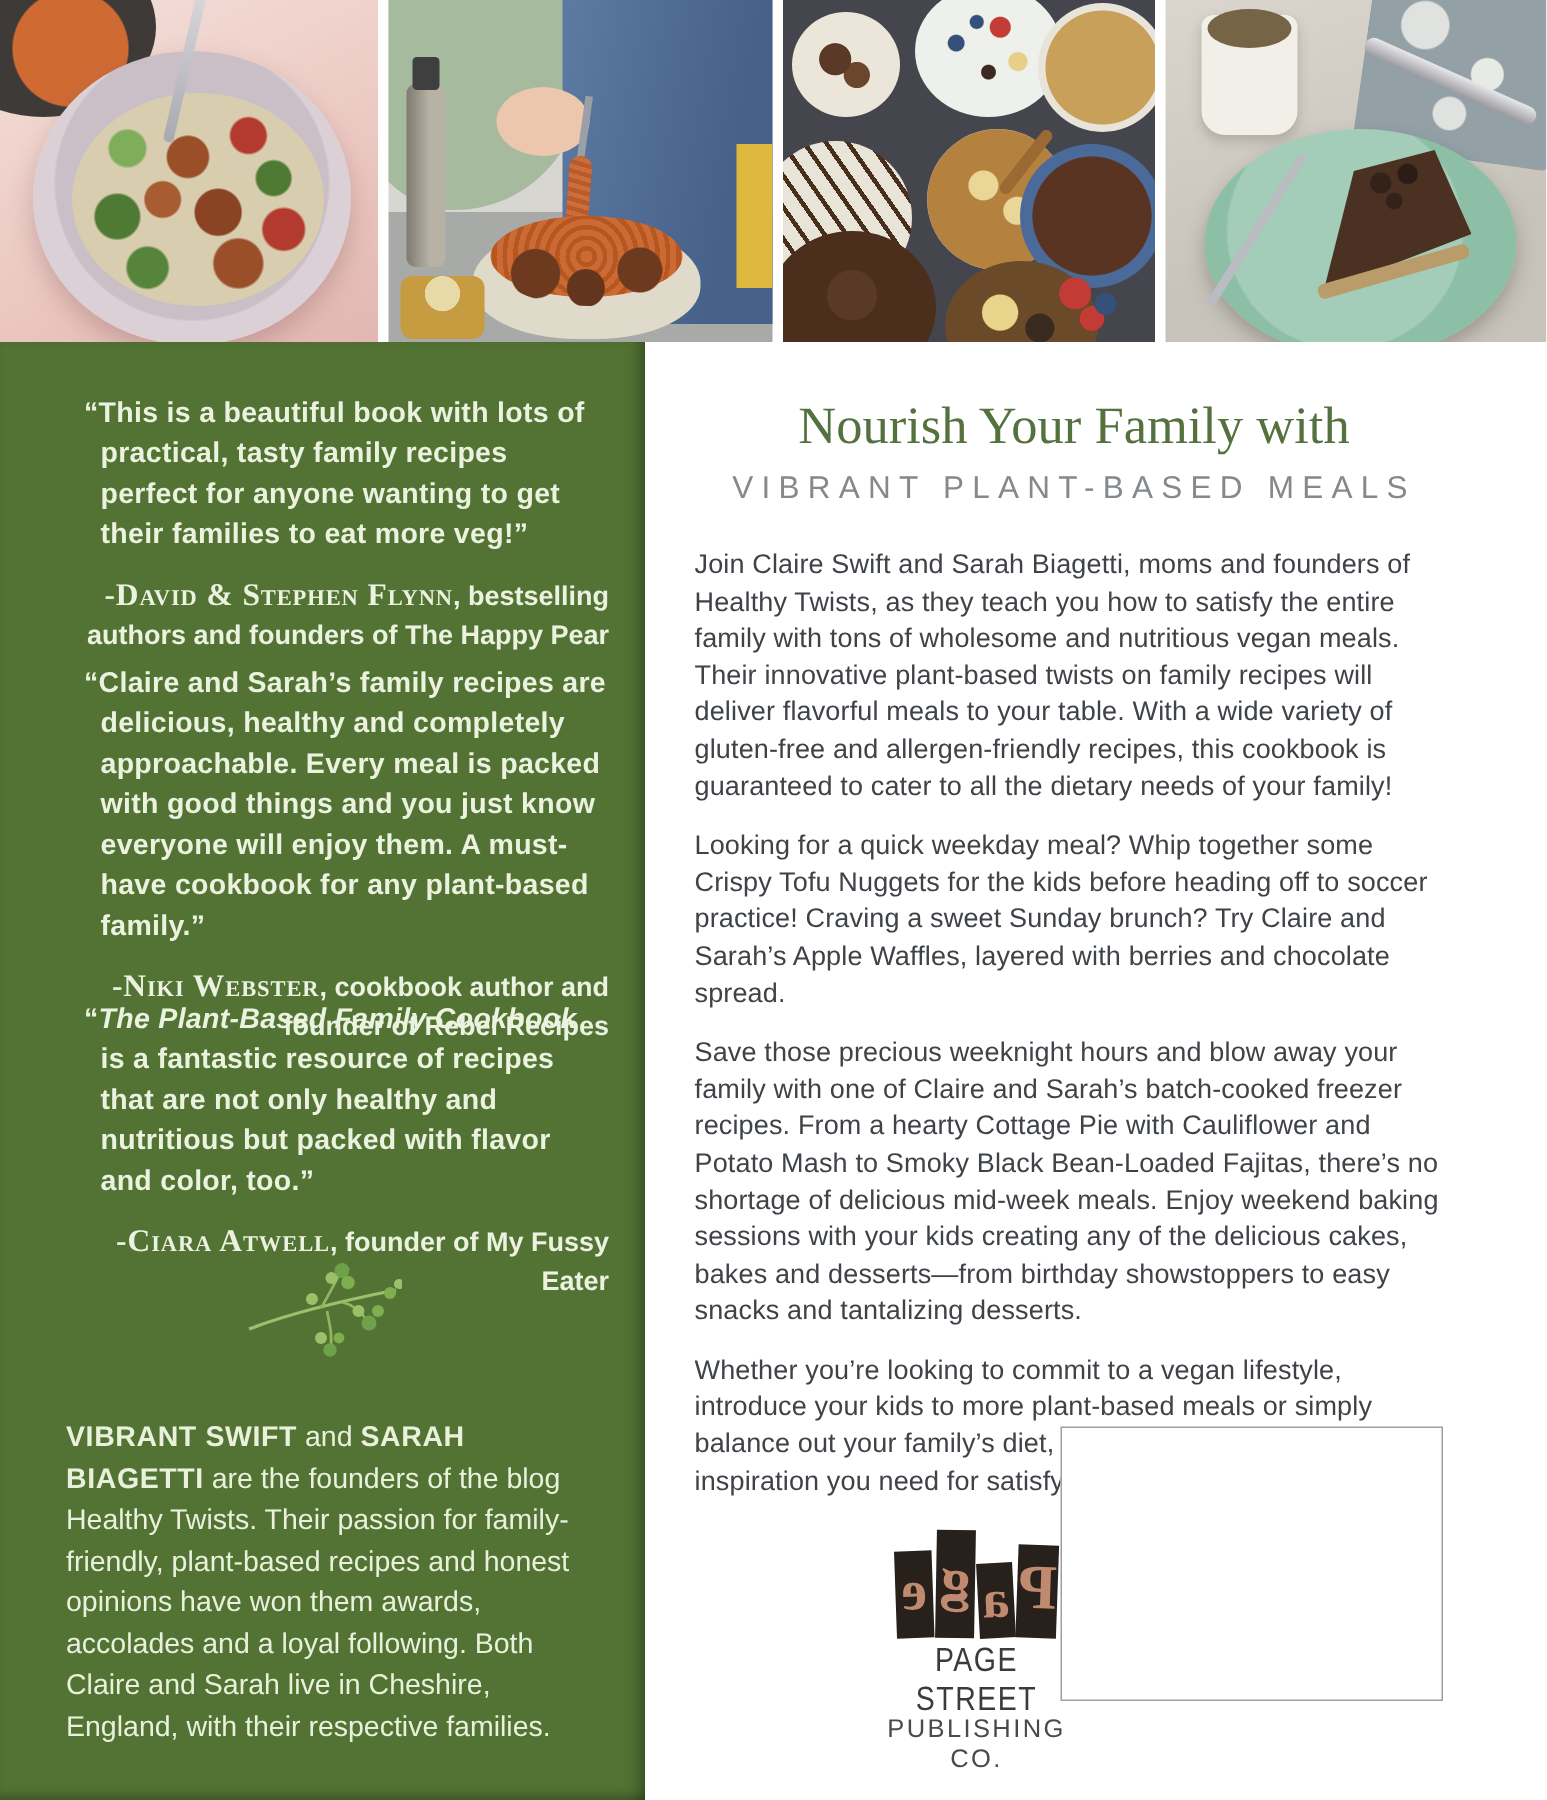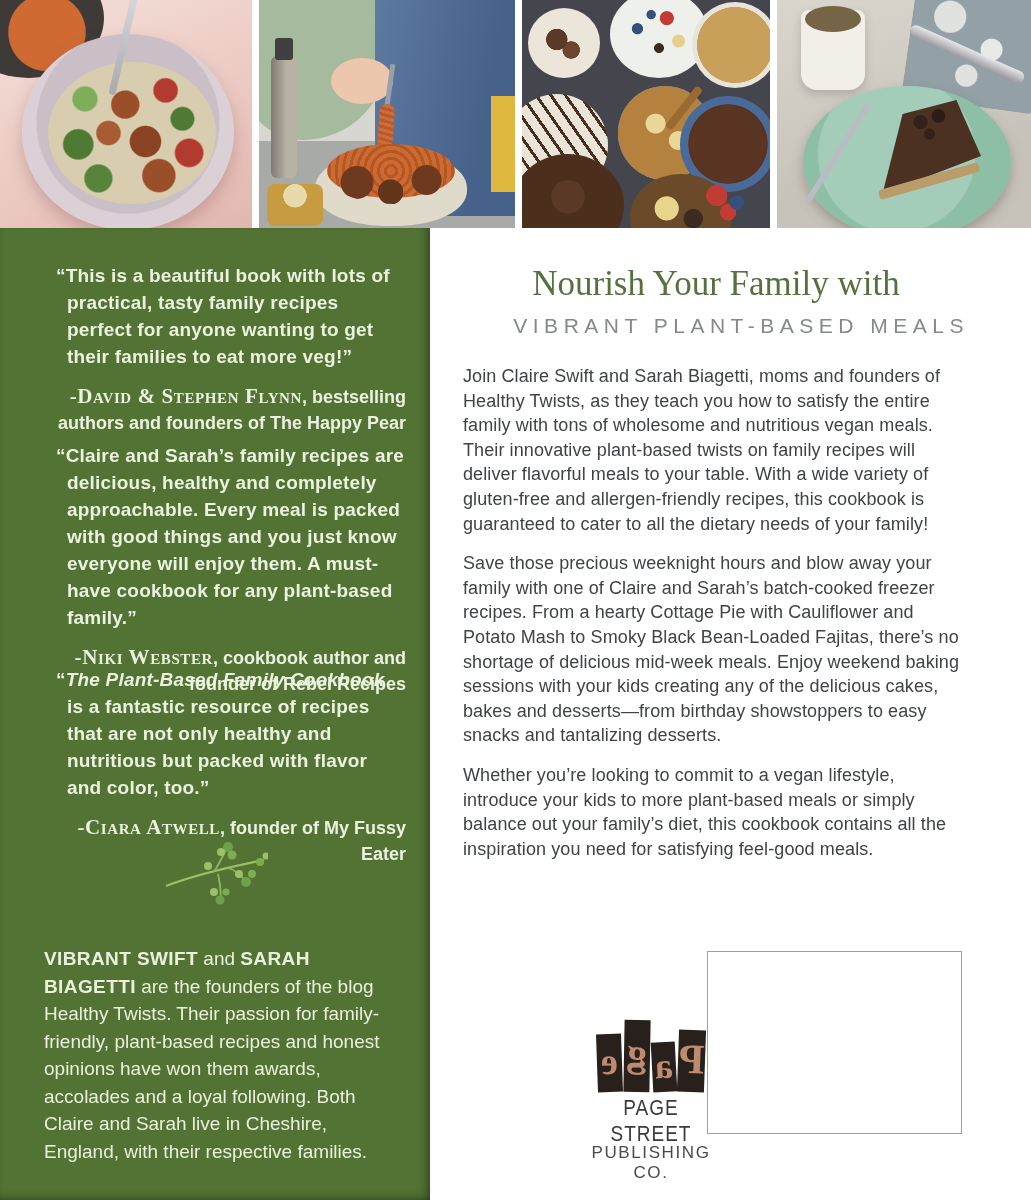--- a/index.html
+++ b/index.html
@@ -125,21 +125,21 @@
        font-size:21px;letter-spacing:.6px;text-align:right;}
   .sprig{position:absolute;left:162px;top:612px;width:106px;height:66px;}
   .bio{position:absolute;left:44px;top:698px;width:352px;color:#e9f1dc;font-size:19px;line-height:27.5px;}
   .bio .bname{font-weight:bold;letter-spacing:.4px;}
 
   
   .white-panel{position:absolute;left:430px;top:228px;width:601px;height:1048px;background:#fff;}
   .wp-inner{padding:36px 62px 0 33px;}
   .h-serif{font-family:"Liberation Serif",serif;font-size:35px;line-height:40px;color:#54713e;
        text-align:center;font-weight:400;margin:0;}
-  .h-caps{margin:10px 0 0;text-align:right;font-size:21px;letter-spacing:5.5px;color:#85898b;
+  .h-caps{margin:10px 0 0;text-align:center;font-size:21px;letter-spacing:5.5px;color:#85898b;
        font-weight:400;}
   .paras{margin-top:26px;}
   .paras p{font-size:18px;line-height:24.6px;color:#3f4347;margin:0 0 15px;letter-spacing:.1px;}
 
   .press{position:absolute;left:158px;top:788px;width:126px;text-align:center;}
   .blocks{display:flex;justify-content:center;align-items:flex-end;gap:2px;height:76px;transform:scaleX(-1);}
   .blocks span{display:block;background:#27201b;color:#c08a70;font-family:"Liberation Serif",serif;
        font-weight:bold;text-align:center;overflow:hidden;}
   .blocks span:nth-child(1){width:27px;height:62px;font-size:42px;line-height:58px;transform:rotate(-2deg);}
   .blocks span:nth-child(2){width:24px;height:50px;font-size:36px;line-height:48px;transform:rotate(3deg);}
@@ -238,20 +238,21 @@
 
     <p class="bio"><span class="bname">VIBRANT SWIFT</span><span> and </span><span class="bname">SARAH BIAGETTI</span><span> are the founders of the blog Healthy Twists. Their passion for family-friendly, plant-based recipes and honest opinions have won them awards, accolades and a loyal following. Both Claire and Sarah live in Cheshire, England, with their respective families.</span></p>
   </div>
 
   <div class="white-panel">
     <div class="wp-inner">
       <h1 class="h-serif">Nourish Your Family with</h1>
       <h2 class="h-caps">VIBRANT PLANT-BASED MEALS</h2>
       <div class="paras">
         <p>Join Claire Swift and Sarah Biagetti, moms and founders of Healthy Twists, as they teach you how to satisfy the entire family with tons of wholesome and nutritious vegan meals. Their innovative plant-based twists on family recipes will deliver flavorful meals to your table. With a wide variety of gluten-free and allergen-friendly recipes, this cookbook is guaranteed to cater to all the dietary needs of your family!</p>
+        <p>Looking for a quick weekday meal? Whip together some Crispy Tofu Nuggets for the kids before heading off to soccer practice! Craving a sweet Sunday brunch? Try Claire and Sarah’s Apple Waffles, layered with berries and chocolate spread.</p>
         <p>Save those precious weeknight hours and blow away your family with one of Claire and Sarah’s batch-cooked freezer recipes. From a hearty Cottage Pie with Cauliflower and Potato Mash to Smoky Black Bean-Loaded Fajitas, there’s no shortage of delicious mid-week meals. Enjoy weekend baking sessions with your kids creating any of the delicious cakes, bakes and desserts—from birthday showstoppers to easy snacks and tantalizing desserts.</p>
         <p>Whether you’re looking to commit to a vegan lifestyle, introduce your kids to more plant-based meals or simply balance out your family’s diet, this cookbook contains all the inspiration you need for satisfying feel-good meals.</p>
       </div>
     </div>
 
     <div class="press">
       <div class="blocks">
         <span>P</span>
         <span>a</span>
         <span>g</span>

